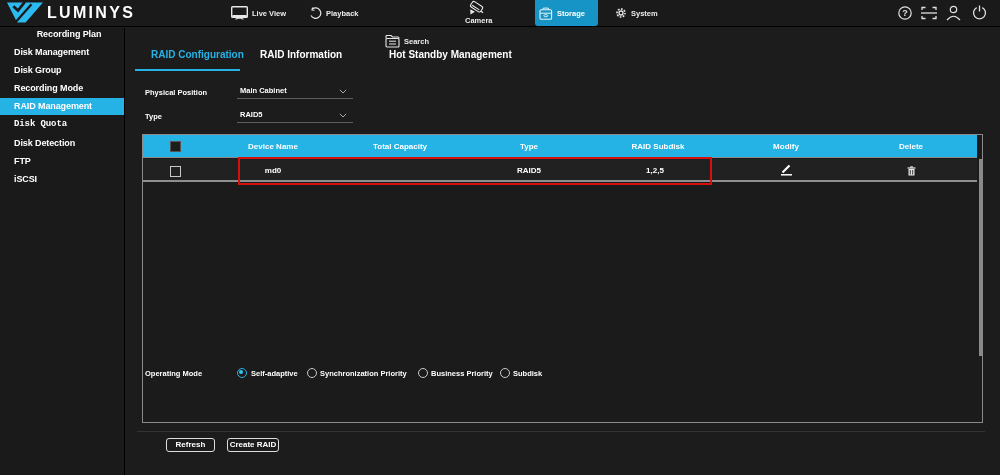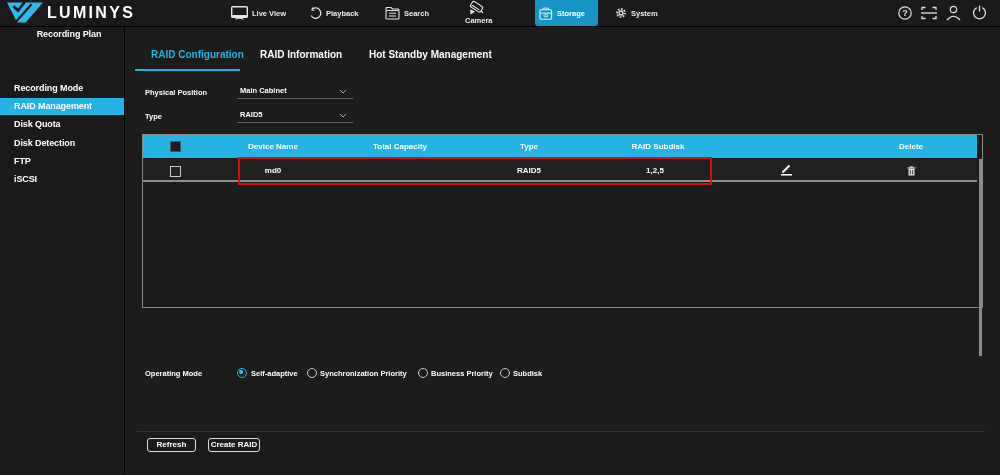--- a/index.html
+++ b/index.html
@@ -17,36 +17,36 @@
   .sitem { position:absolute; left:0; width:124px; height:17px; line-height:17px; padding-left:14px; color:#fff; font-size:9px; font-weight:bold; letter-spacing:-0.1px; }
   .sitem.active { background:#25b2e5; }
   
   .tab { position:absolute; top:49px; font-size:10px; font-weight:bold; color:#fff; }
   #tabline { left:135px; top:69px; width:105px; height:2px; background:#25b2e5; }
   .lbl { position:absolute; font-size:7.5px; font-weight:bold; color:#fff; }
   .sel { position:absolute; left:237px; width:116px; height:16px; border-bottom:1px solid #5e5e5e; color:#fff; font-size:7.5px; font-weight:bold; }
   .sel span { position:absolute; left:3px; top:3px; }
   .sel svg { position:absolute; right:6px; top:6px; }
   
-  #tablebox { left:142px; top:134px; width:841px; height:174px; border:1px solid #8a8a8a; background:#1b1b1b; }
+  #tablebox { left:142px; top:134px; width:841px; height:289px; border:1px solid #8a8a8a; background:#1b1b1b; }
   #thead { position:absolute; left:0; top:0; width:834px; height:23px; background:#25b2e5; border-bottom:1px solid #8a8a8a; }
   .th { position:absolute; top:0; height:23px; line-height:23px; text-align:center; color:#fff; font-size:8px; font-weight:bold; }
   #trow { position:absolute; left:0; top:24px; width:834px; height:23px; background:#212121; border-bottom:2px solid #8f8f8f; }
   .td { position:absolute; top:0; height:23px; line-height:23px; text-align:center; color:#fff; font-size:8px; font-weight:bold; }
   .cb { position:absolute; width:10px; height:10px; }
   #scroll { position:absolute; left:836px; top:24px; width:3px; height:197px; background:#8a8a8a; }
   #redbox { left:238px; top:157px; width:474px; height:28px; border:2px solid #d60f0f; }
   
   .radio { position:absolute; top:368px; width:10px; height:10px; border-radius:50%; border:1.2px solid #c8c8c8; }
   .radio.sel2 { border:1.6px solid #25b2e5; }
   .radio.sel2:after { content:""; position:absolute; left:1.4px; top:1.4px; width:4px; height:4px; border-radius:50%; background:#35c4ef; }
   .rlbl { position:absolute; top:369px; font-size:7.5px; font-weight:bold; color:#fff; }
   
   #btnline { left:137px; top:431px; width:848px; height:1px; background:#333; }
-  .btn { position:absolute; top:438px; height:14px; border:1px solid #ddd; border-radius:3px; background:transparent; color:#fff; font-size:8px; font-weight:bold; text-align:center; line-height:12px; }
+  .btn { position:absolute; top:438px; height:14px; border:1px solid #ddd; border-radius:3px; background:transparent; color:#fff; font-size:8px; font-weight:bold; text-align:center; line-height:12px;margin-left:19px; }
 </style>
 </head>
 <body>
 <div id="stage">
 
   <div class="abs" id="topbar"></div>
 
   <svg class="abs" style="left:3px;top:0" width="44" height="25" viewBox="0 0 44 25">
     <polygon points="4,2.5 40,2.5 22.6,22.5 14.2,22.5" fill="#2bbbf1"></polygon>
     <polyline points="10.3,6.2 15,10.6 21.8,1.8" stroke="#1a1a1a" stroke-width="2.7" fill="none"></polyline>
@@ -62,21 +62,21 @@
       </svg>
     <span>Live View</span>
   </div>
   <div class="nav" style="left:309px;" id="nav-playback">
     <svg width="13" height="13" viewBox="0 0 13 13">
         <path d="M3.2 2.2 A5.2 5.2 0 1 1 2 8.5" stroke="#e8e8e8" stroke-width="1.2" fill="none"></path>
         <path d="M3.5 0.5 L3 3 L5.5 3.3" stroke="#e8e8e8" stroke-width="1.1" fill="none"></path>
       </svg>
     <span>Playback</span>
   </div>
-  <div class="nav" style="left:385px;">
+  <div class="nav" style="left:385px;margin-top:28px;">
     <svg width="15" height="13" viewBox="0 0 15 13">
         <path d="M1 3.5 L1 1.5 Q1 0.5 2 0.5 L6 0.5 L7.5 2 L13 2 Q14 2 14 3 L14 3.5" stroke="#e8e8e8" stroke-width="1.1" fill="none"></path>
         <rect x="1" y="3.5" width="13" height="8.5" rx="1" fill="none" stroke="#e8e8e8" stroke-width="1.1"></rect>
         <path d="M4 6.2 L11 6.2 M4 9 L11 9" stroke="#e8e8e8" stroke-width="1" fill="none"></path>
       </svg>
     <span>Search</span>
   </div>
   <div class="nav" style="left:465px;flex-direction:column;">
     <svg width="16" height="16" viewBox="0 0 16 16">
         <g transform="rotate(33 8 7)">
@@ -120,30 +120,32 @@
       <circle cx="7.5" cy="4.5" r="3.2" fill="none" stroke="#e0e0e0" stroke-width="1.2"></circle>
       <path d="M1 15 Q7.5 7.5 14 15" fill="none" stroke="#e0e0e0" stroke-width="1.2"></path>
     </svg>
   <svg class="abs" style="left:972px;top:5px" width="15" height="15" viewBox="0 0 15 15">
       <path d="M4.7 2.6 A6 6 0 1 0 10.3 2.6" fill="none" stroke="#e0e0e0" stroke-width="1.3"></path>
       <path d="M7.5 0.5 L7.5 6.5" stroke="#e0e0e0" stroke-width="1.3"></path>
     </svg>
 
   <div class="abs" id="sidebar"></div>
   <div class="sitem" style="top:26px;text-align:center;">Recording Plan</div>
+  <div class="sitem" style="top:44px;">Disk Management</div>
+  <div class="sitem" style="top:62px;">Disk Group</div>
   <div class="sitem" style="top:80px;">Recording Mode</div>
   <div class="sitem active" style="top:98px;">RAID Management</div>
-  <div class="sitem" style="top:116px;">Disk Quota</div>
+  <div class="sitem" style="top:116px;font-family:Liberation Mono, monospace;">Disk Quota</div>
   <div class="sitem" style="top:135px;">Disk Detection</div>
   <div class="sitem" style="top:153px;">FTP</div>
   <div class="sitem" style="top:171px;">iSCSI</div>
 
   <div class="tab" style="left:151px;color:#25b2e5;">RAID Configuration</div>
   <div class="tab" style="left:260px;">RAID Information</div>
-  <div class="tab" style="left:347px;padding-left:22px;">Hot Standby Management</div>
+  <div class="tab" style="left:367px;padding-left:22px;">Hot Standby Management</div>
   <div class="abs" id="tabline"></div>
 
   <div class="lbl" style="left:145px;top:88px;">Physical Position</div>
   <div class="sel" style="top:83px;">
       <span>Main Cabinet</span>
       <svg width="8" height="5" viewBox="0 0 8 5">
         <path d="M0.8 0.8 L4 4 L7.2 0.8" fill="none" stroke="#b8b8b8" stroke-width="0.9"></path>
       </svg>
     </div>
   <div class="lbl" style="left:145px;top:112px;">Type</div>
@@ -154,20 +156,21 @@
       </svg>
     </div>
 
   <div class="abs" id="tablebox">
     <div id="thead">
       <div class="cb" style="left:27px;top:6px;width:11px;height:11px;background:#1d1d1d;border:1px solid #555;"></div>
       <div class="th" style="left:70px;width:120px;">Device Name</div>
       <div class="th" style="left:197px;width:120px;">Total Capacity</div>
       <div class="th" style="left:326px;width:120px;">Type</div>
       <div class="th" style="left:455px;width:120px;">RAID Subdisk</div>
+      <div class="th" style="left:583px;width:120px;">Modify</div>
       <div class="th" style="left:708px;width:120px;">Delete</div>
     </div>
     <div id="trow">
       <div class="cb" style="left:27px;top:7px;width:11px;height:11px;border:1.3px solid #c9c9c9;"></div>
       <div class="td" style="left:70px;width:120px;">md0</div>
       <div class="td" style="left:326px;width:120px;">RAID5</div>
       <div class="td" style="left:452px;width:120px;">1,2,5</div>
       <svg class="abs" style="left:637px;top:5px;" width="13" height="12" viewBox="0 0 13 12">
           <path d="M2.5 8.5 L9.5 1.5" stroke="#fff" stroke-width="2.2"></path>
           <path d="M1 10.8 L12 10.8" stroke="#fff" stroke-width="1.5"></path>

